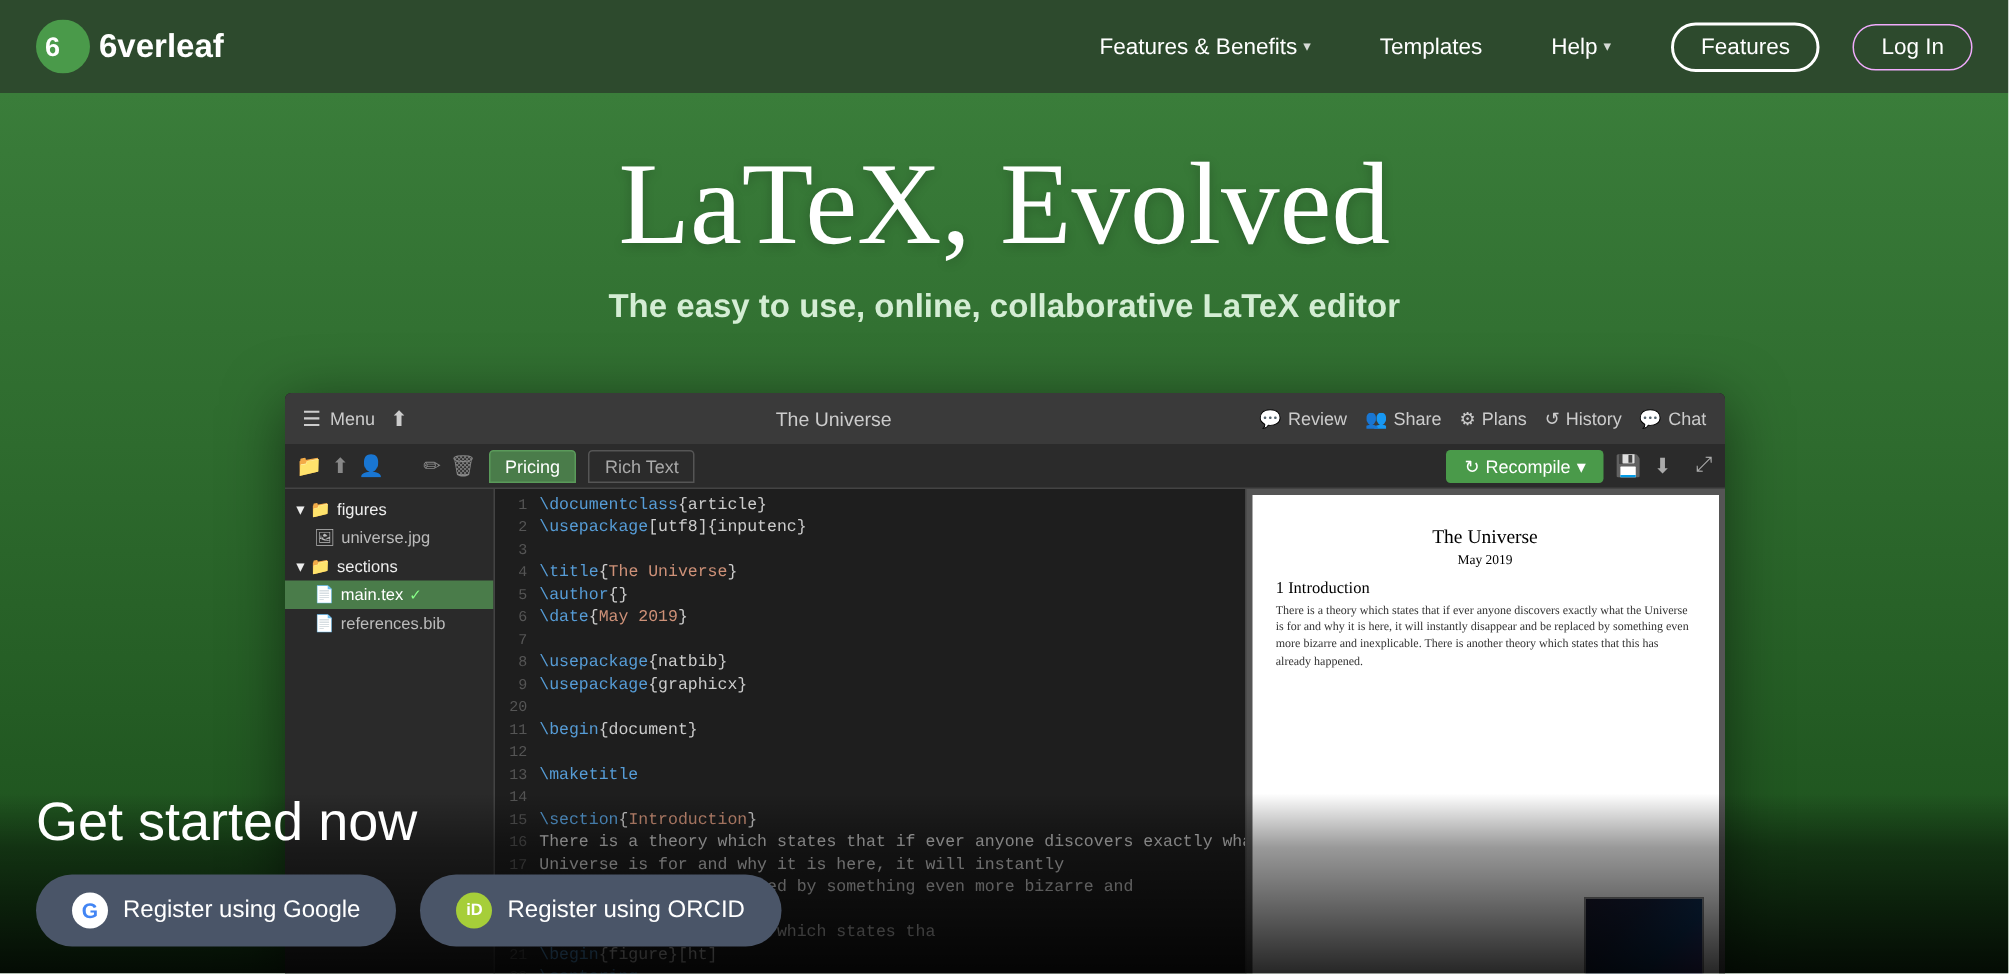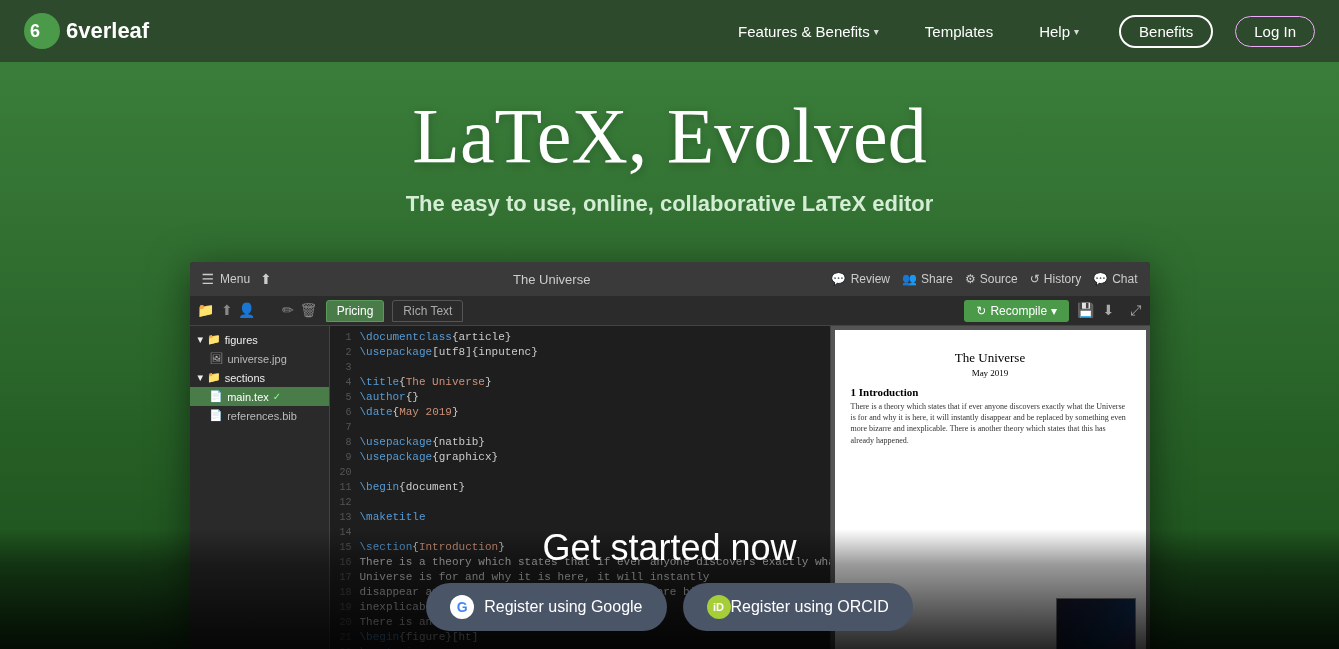--- a/index.html
+++ b/index.html
@@ -298,21 +298,21 @@
       background: white;
       margin: 4px;
       padding: 20px 16px;
       font-family: 'Times New Roman', serif;
       font-size: 9px;
       overflow: hidden;
       position: relative;
     }
     .pdf-title { text-align: center; font-size: 13px; margin-bottom: 2px; }
     .pdf-date { text-align: center; font-size: 9px; margin-bottom: 8px; }
-    .pdf-section-title { font-size: 11px; font-weight: bold; margin: 6px 0 3px; }
+    .pdf-section-title { font-size: 11px; font-weight: normal; margin: 6px 0 3px; }
     .pdf-body { font-size: 8px; line-height: 1.4; color: #333; }
     .pdf-image-placeholder {
       position: absolute;
       right: 10px;
       bottom: 10px;
       width: 80px;
       height: 70px;
       background: linear-gradient(135deg, #1a1a2e 0%, #16213e 30%, #0f3460 60%, #533483 100%);
       border: 1px solid #888;
     }
@@ -320,24 +320,24 @@
     
     .get-started-overlay {
       position: absolute;
       bottom: 0;
       left: 0;
       right: 0;
       height: 120px;
       background: linear-gradient(0deg, rgba(0,0,0,0.85) 0%, rgba(0,0,0,0.4) 70%, transparent 100%);
       display: flex;
       flex-direction: column;
-      align-items: center;
       justify-content: flex-end;
       padding-bottom: 18px;
       z-index: 20;
+      padding-left: 24px;
     }
     .get-started-title {
       color: white;
       font-size: 36px;
       font-family: Arial, sans-serif;
       font-weight: 400;
       margin-bottom: 14px;
     }
     .register-buttons {
       display: flex;
@@ -360,20 +360,21 @@
       background: #4a5568;
       color: white;
       border: none;
       border-radius: 28px;
       padding: 12px 24px;
       font-size: 16px;
       font-family: Arial, sans-serif;
       cursor: pointer;
       display: flex;
       align-items: center;
+      gap: 10px;
     }
     .google-icon {
       width: 24px;
       height: 24px;
       background: white;
       border-radius: 50%;
       display: flex;
       align-items: center;
       justify-content: center;
       font-size: 14px;
@@ -419,21 +420,21 @@
       <span>Features &amp; Benefits</span>
       <span class="nav-chevron">▾</span>
     </a>
     <a class="nav-link">
       <span>Templates</span>
     </a>
     <a class="nav-link">
       <span>Help</span>
       <span class="nav-chevron">▾</span>
     </a>
-    <button class="btn-register">Benefits</button>
+    <button class="btn-register">Features</button>
     <button class="btn-login">Log In</button>
   </div>
 </nav>
 
 <div class="hero">
   <div class="hero-text">
     <h1 class="hero-title">LaTeX, Evolved</h1>
     <p class="hero-subtitle">The easy to use, online, collaborative LaTeX editor</p>
   </div>
 
@@ -450,21 +451,21 @@
         <div class="topbar-action-item">
           <span>💬</span>
           <span>Review</span>
         </div>
         <div class="topbar-action-item">
           <span>👥</span>
           <span>Share</span>
         </div>
         <div class="topbar-action-item">
           <span>⚙</span>
-          <span>Source</span>
+          <span>Plans</span>
         </div>
         <div class="topbar-action-item">
           <span>↺</span>
           <span>History</span>
         </div>
         <div class="topbar-action-item">
           <span>💬</span>
           <span>Chat</span>
         </div>
       </div>

